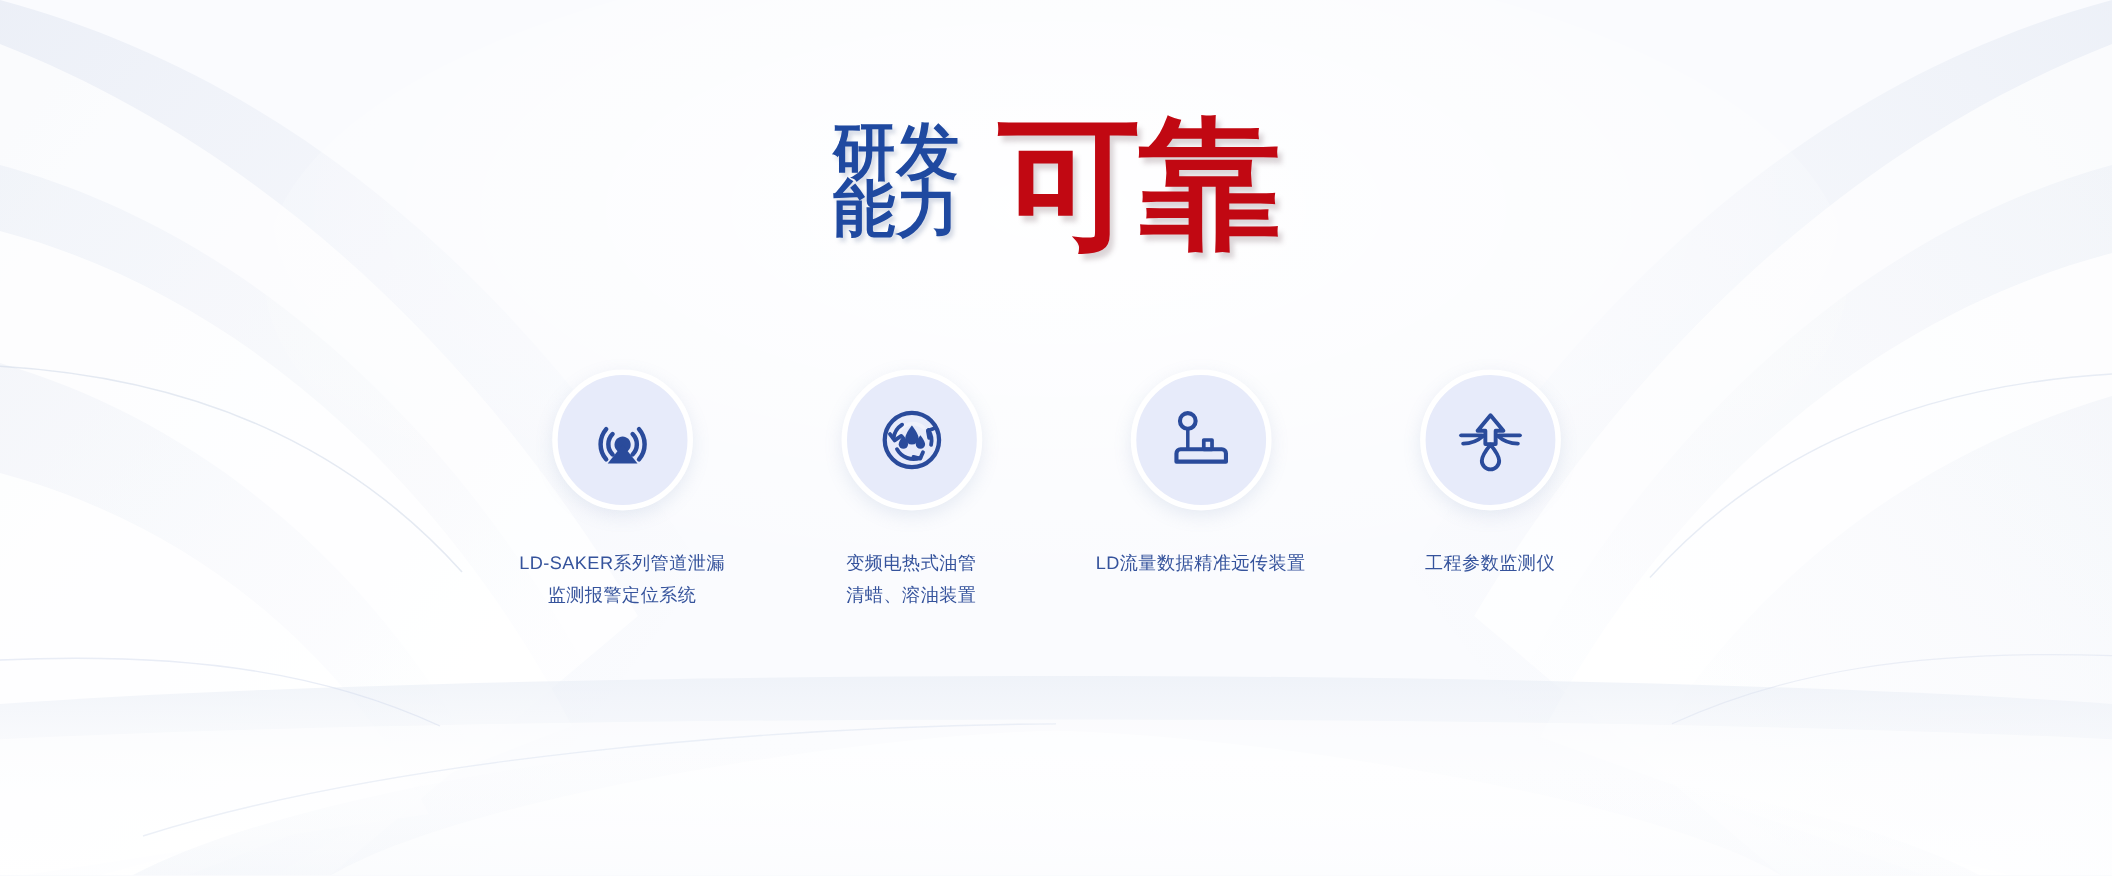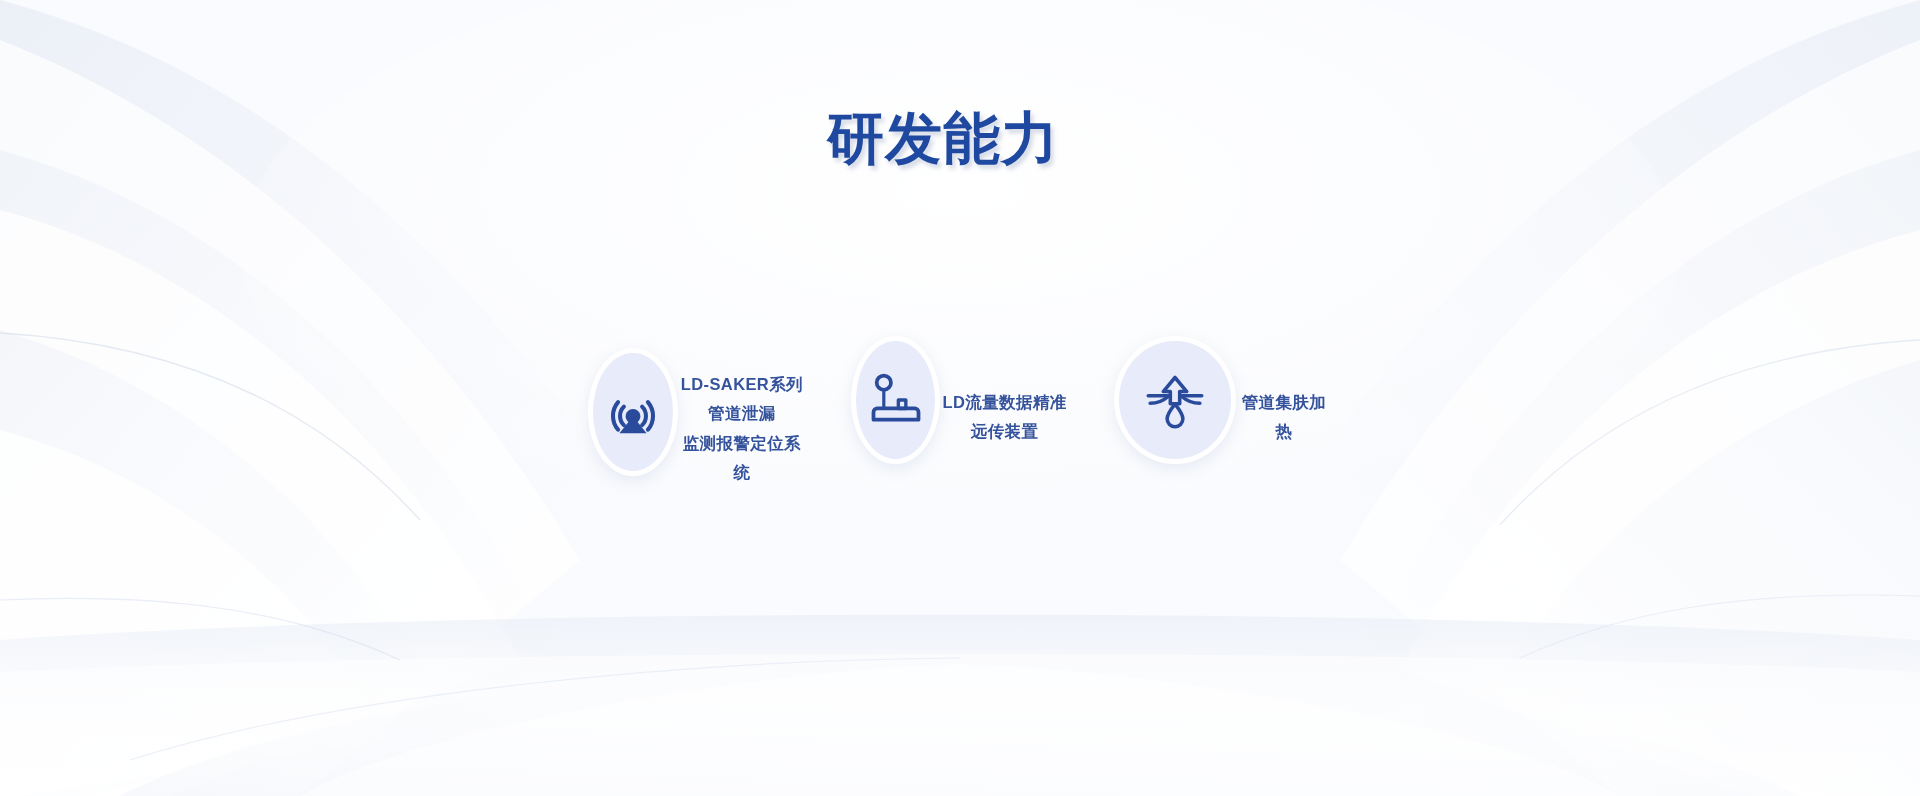--- a/index.html
+++ b/index.html
@@ -16,21 +16,21 @@
       linear-gradient(180deg,#f4f6fb 0%,#fafbfe 32%,#ffffff 58%,#f7f9fc 100%); }
   #bgsvg { position:absolute; inset:0; width:1920px; height:796px; display:block; }
 
   
   .headline {
     position:absolute; left:0; right:0; top:108px;
     display:flex; justify-content:center; align-items:flex-start;
     gap:0px;
   }
   .hl-stack {
-    display:flex; flex-direction:row;
+    display:flex; flex-direction:column;
     line-height:0.92;
     font-size:57px; font-weight:bold;
     color:#1f49a0;
     letter-spacing:1px;
     text-shadow:3px 4px 4px rgba(120,135,170,.30);
     padding-top:4px;
   }
   .hl-stack span { display:block; }
   .hl-big {
     font-size:130px; font-weight:bold; line-height:1.0;
@@ -41,21 +41,21 @@
   }
   .hl-gap-a { width:14px; }
   .hl-gap-b { width:10px; }
 
   
   .cards {
     position:absolute; left:0; right:0; top:336px;
     display:flex; justify-content:center; align-items:flex-start;
     gap:45px;
   }
-  .card { width:218px; display:flex; flex-direction:row; align-items:center;font-weight:bold; }
+  .card { width:218px; display:flex; flex-direction:column; align-items:center; }
   .badge {
     width:128px; height:128px; border-radius:50%;
     background:#e7ebfa;
     border:5px solid #ffffff;
     display:flex; align-items:center; justify-content:center;
     box-shadow:0 5px 16px rgba(120,140,185,.16);
   }
   .badge svg { display:block; }
   .caption {
     margin-top:34px;
@@ -129,20 +129,21 @@
   </svg>
 
   <div class="headline">
     <div class="hl-stack">
       <span>研发</span>
       <span>能力</span>
     </div>
     <div class="hl-gap-a"></div>
     <div class="hl-gap-b"></div>
     <div class="hl-gap-b"></div>
+    <div class="hl-big">可靠</div>
   </div>
 
   <div class="cards">
 
     <div class="card">
       <div class="badge">
         <span>
           <svg width="62" height="62" viewBox="0 0 64 64" fill="none">
             <path d="M32 44c-4.2 0-7.6-3.4-7.6-7.6S27.8 28.8 32 28.8s7.6 3.4 7.6 7.6S36.2 44 32 44z" fill="#2a4b9b"></path>
             <path d="M32 36.5 L46 54 H18 Z" fill="#2a4b9b"></path>
@@ -150,20 +151,41 @@
             <path d="M41.4 26.4a13.6 13.6 0 0 1 0 19.2" stroke="#2a4b9b" stroke-width="4.2" stroke-linecap="round" fill="none"></path>
             <path d="M16.6 50.2a21.8 21.8 0 0 1 0-28.4" stroke="#2a4b9b" stroke-width="4.2" stroke-linecap="round" fill="none"></path>
             <path d="M47.4 21.8a21.8 21.8 0 0 1 0 28.4" stroke="#2a4b9b" stroke-width="4.2" stroke-linecap="round" fill="none"></path>
           </svg>
         </span>
       </div>
       <div class="caption">LD-SAKER系列管道泄漏
 监测报警定位系统</div>
     </div>
 
+    <div class="card">
+      <div class="badge">
+        <span>
+          <svg width="62" height="62" viewBox="0 0 64 64" fill="none">
+            <path d="M32 6.5c14.1 0 25.5 11.4 25.5 25.5S46.1 57.5 32 57.5 6.5 46.1 6.5 32 17.9 6.5 32 6.5z" stroke="#2a4b9b" stroke-width="4" fill="none"></path>
+            <path d="M18.5 26.5A15.5 15.5 0 0 1 43 20.5" stroke="#f0f2fb" stroke-width="3.4" fill="none" stroke-linecap="round"></path>
+            <path d="M14.8 30.5 A17.6 17.6 0 0 1 22.8 17.6" stroke="#2a4b9b" stroke-width="3.6" fill="none" stroke-linecap="round"></path>
+            <path d="M11.4 26.4 l4.4 6 6.2-4.2" stroke="#2a4b9b" stroke-width="3.6" fill="none" stroke-linejoin="round" stroke-linecap="round"></path>
+            <path d="M47.4 22.6 A17.6 17.6 0 0 1 50 36.5" stroke="#2a4b9b" stroke-width="3.6" fill="none" stroke-linecap="round"></path>
+            <path d="M52.6 21.2 l-5.6 2.2 1.2 6.6" stroke="#2a4b9b" stroke-width="3.6" fill="none" stroke-linejoin="round" stroke-linecap="round"></path>
+            <path d="M18 40.6 A17.6 17.6 0 0 0 40 48.6" stroke="#2a4b9b" stroke-width="3.6" fill="none" stroke-linecap="round"></path>
+            <path d="M42.4 43.4 l-2.6 6 -6.3-1.6" stroke="#2a4b9b" stroke-width="3.6" fill="none" stroke-linejoin="round" stroke-linecap="round"></path>
+            <path d="M32 18.5c0 0 6.2 7.6 6.2 11.6a6.2 6.2 0 0 1-12.4 0c0-4 6.2-11.6 6.2-11.6z" fill="#2a4b9b"></path>
+            <path d="M24 27.5c0 0 4.4 5.6 4.4 8.4a4.4 4.4 0 0 1-8.8 0c0-2.8 4.4-8.4 4.4-8.4z" fill="#2a4b9b"></path>
+            <path d="M40 27.5c0 0 4.4 5.6 4.4 8.4a4.4 4.4 0 0 1-8.8 0c0-2.8 4.4-8.4 4.4-8.4z" fill="#2a4b9b"></path>
+          </svg>
+        </span>
+      </div>
+      <div class="caption">变频电热式油管
+清蜡、溶油装置</div>
+    </div>
 
 
     <div class="card">
       <div class="badge">
         <span>
           <svg width="60" height="60" viewBox="0 0 64 64" fill="none">
             <circle cx="19" cy="13.5" r="7.6" stroke="#2a4b9b" stroke-width="4" fill="none"></circle>
             <line x1="19" y1="21.2" x2="19" y2="41" stroke="#2a4b9b" stroke-width="3.4"></line>
             <path d="M34.5 32h8v9h-8z" stroke="#2a4b9b" stroke-width="3.6" fill="none" stroke-linejoin="round"></path>
             <path d="M12 41h40a4 4 0 0 1 4 4v8H8v-8a4 4 0 0 1 4-4z" stroke="#2a4b9b" stroke-width="4" fill="none" stroke-linejoin="round"></path>
@@ -179,17 +201,17 @@
           <svg width="60" height="60" viewBox="0 0 64 64" fill="none">
             <path d="M32 8 L44.5 23 H37 V36 H27 V23 H19.5 Z" stroke="#2a4b9b" stroke-width="3.8" fill="none" stroke-linejoin="round"></path>
             <line x1="3.5" y1="27.5" x2="24" y2="27.5" stroke="#2a4b9b" stroke-width="3.8" stroke-linecap="round"></line>
             <line x1="40" y1="27.5" x2="60.5" y2="27.5" stroke="#2a4b9b" stroke-width="3.8" stroke-linecap="round"></line>
             <path d="M5.5 35.5 C12 35.5 20 32.5 25 28" stroke="#2a4b9b" stroke-width="3.8" fill="none" stroke-linecap="round"></path>
             <path d="M58.5 35.5 C52 35.5 44 32.5 39 28" stroke="#2a4b9b" stroke-width="3.8" fill="none" stroke-linecap="round"></path>
             <path d="M32 36.5 c0 0 8.4 10.4 8.4 15.6 a8.4 8.4 0 0 1-16.8 0 c0-5.2 8.4-15.6 8.4-15.6z" stroke="#2a4b9b" stroke-width="3.8" fill="none" stroke-linejoin="round"></path>
           </svg>
         </span>
       </div>
-      <div class="caption">管道集肤加热</div>
+      <div class="caption">工程参数监测仪</div>
     </div>
 
   </div>
 </div>
 
 </body></html>

